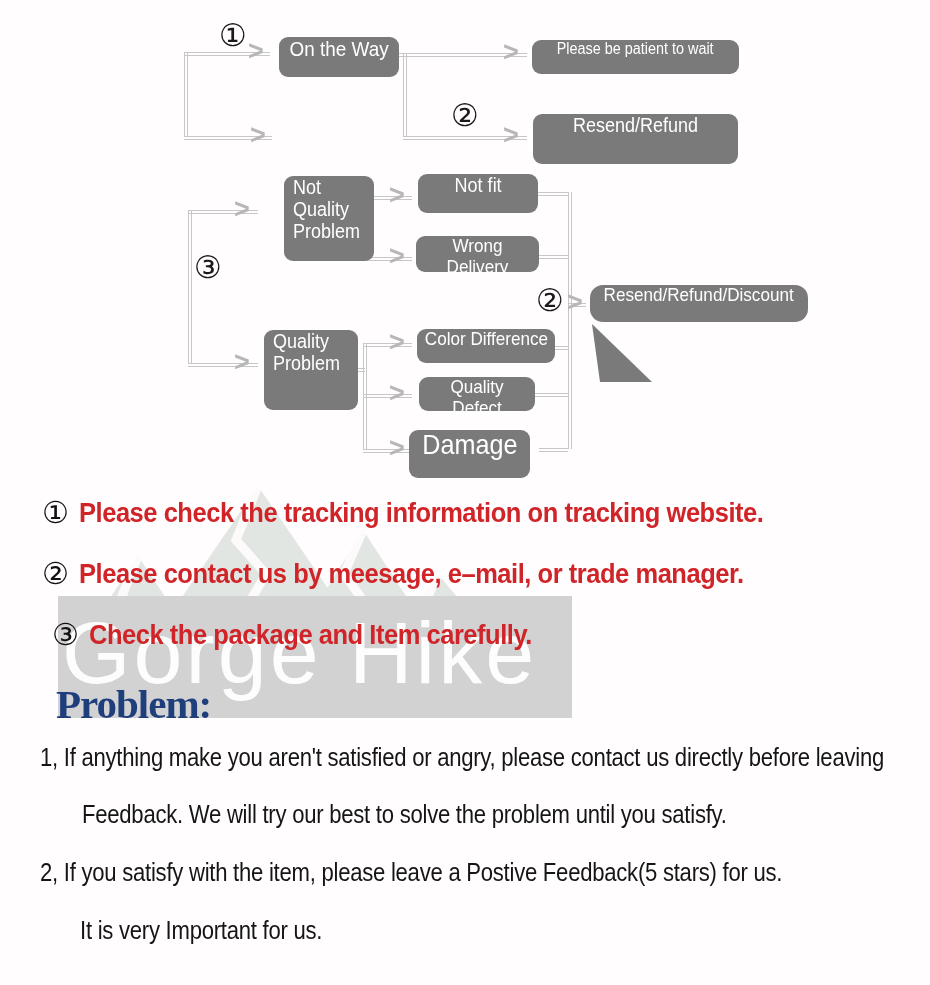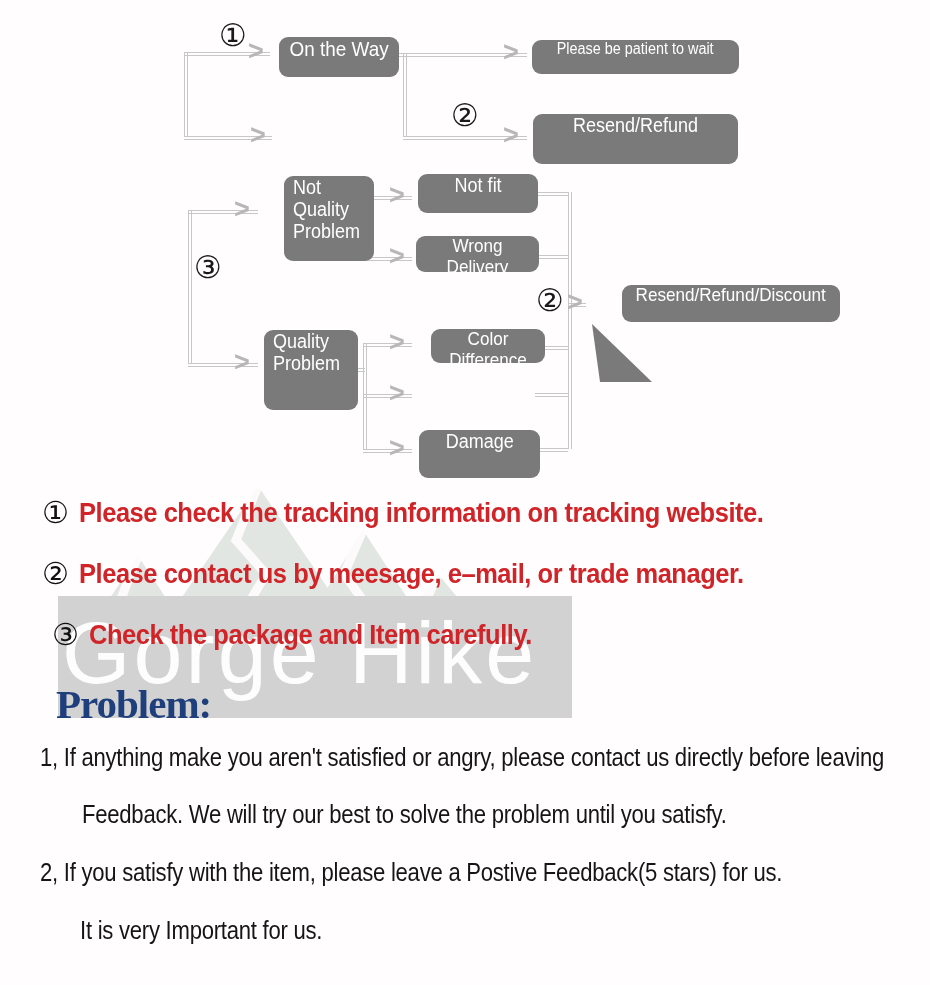--- a/index.html
+++ b/index.html
@@ -131,38 +131,41 @@
   <span class="arr" style="left:389px;top:329px;">&gt;</span>
   <span class="arr" style="left:389px;top:380px;">&gt;</span>
   <span class="arr" style="left:389px;top:435px;">&gt;</span>
 
   <div class="box" style="left:418px;top:174px;width:120px;height:39px;font-size:20px;">
     <span class="lbl">Not fit</span>
   </div>
   <div class="box" style="left:416px;top:236px;width:123px;height:36px;font-size:19px;">
     <span class="lbl">Wrong Delivery</span>
   </div>
-  <div class="box" style="left:417px;top:329px;width:114px;height:34px;font-size:19px;margin-left:14px;">
+  <div class="box" style="left:417px;top:329px;width:138px;height:34px;font-size:19px;">
     <span class="lbl">Color Difference</span>
   </div>
-  <div class="box" style="left:419px;top:430px;width:121px;height:48px;font-size:20px;">
+  <div class="box" style="left:419px;top:377px;width:116px;height:34px;font-size:19px;">
+    <span class="lbl">Quality Defect</span>
+  </div>
+  <div class="box" style="left:409px;top:430px;width:121px;height:48px;font-size:28px;">
     <span class="lbl">Damage</span>
   </div>
 
   <div class="hl" style="left:537px;top:192px;width:31px;"></div>
   <div class="hl" style="left:539px;top:255px;width:29px;"></div>
   <div class="hl" style="left:539px;top:346px;width:29px;"></div>
   <div class="hl" style="left:535px;top:393px;width:33px;"></div>
   <div class="hl" style="left:539px;top:448px;width:29px;"></div>
   <div class="vl" style="left:568px;top:192px;height:257px;"></div>
   <div class="hl" style="left:568px;top:303px;width:18px;"></div>
   <span class="arr" style="left:567px;top:289px;">&gt;</span>
   <span class="badge" style="left:536px;top:285px;">②</span>
 
-  <div class="box" style="left:622px;top:285px;width:218px;height:37px;font-size:19px;">
+  <div class="box" style="left:590px;top:285px;width:218px;height:37px;font-size:19px;border-radius:13px;">
     <span class="lbl">Resend/Refund/Discount</span>
   </div>
 
   <svg class="tail" style="left:582px;top:322px;" width="76" height="62" viewBox="0 0 76 62">
     <polygon points="10,2 18,60 70,60" fill="#7a7a7a"></polygon>
   </svg>
 
   <div class="note" style="left:42px;top:496px;">
     <span class="nnum">①</span>
     <span class="ntxt">Please check the tracking information on tracking website.</span>

